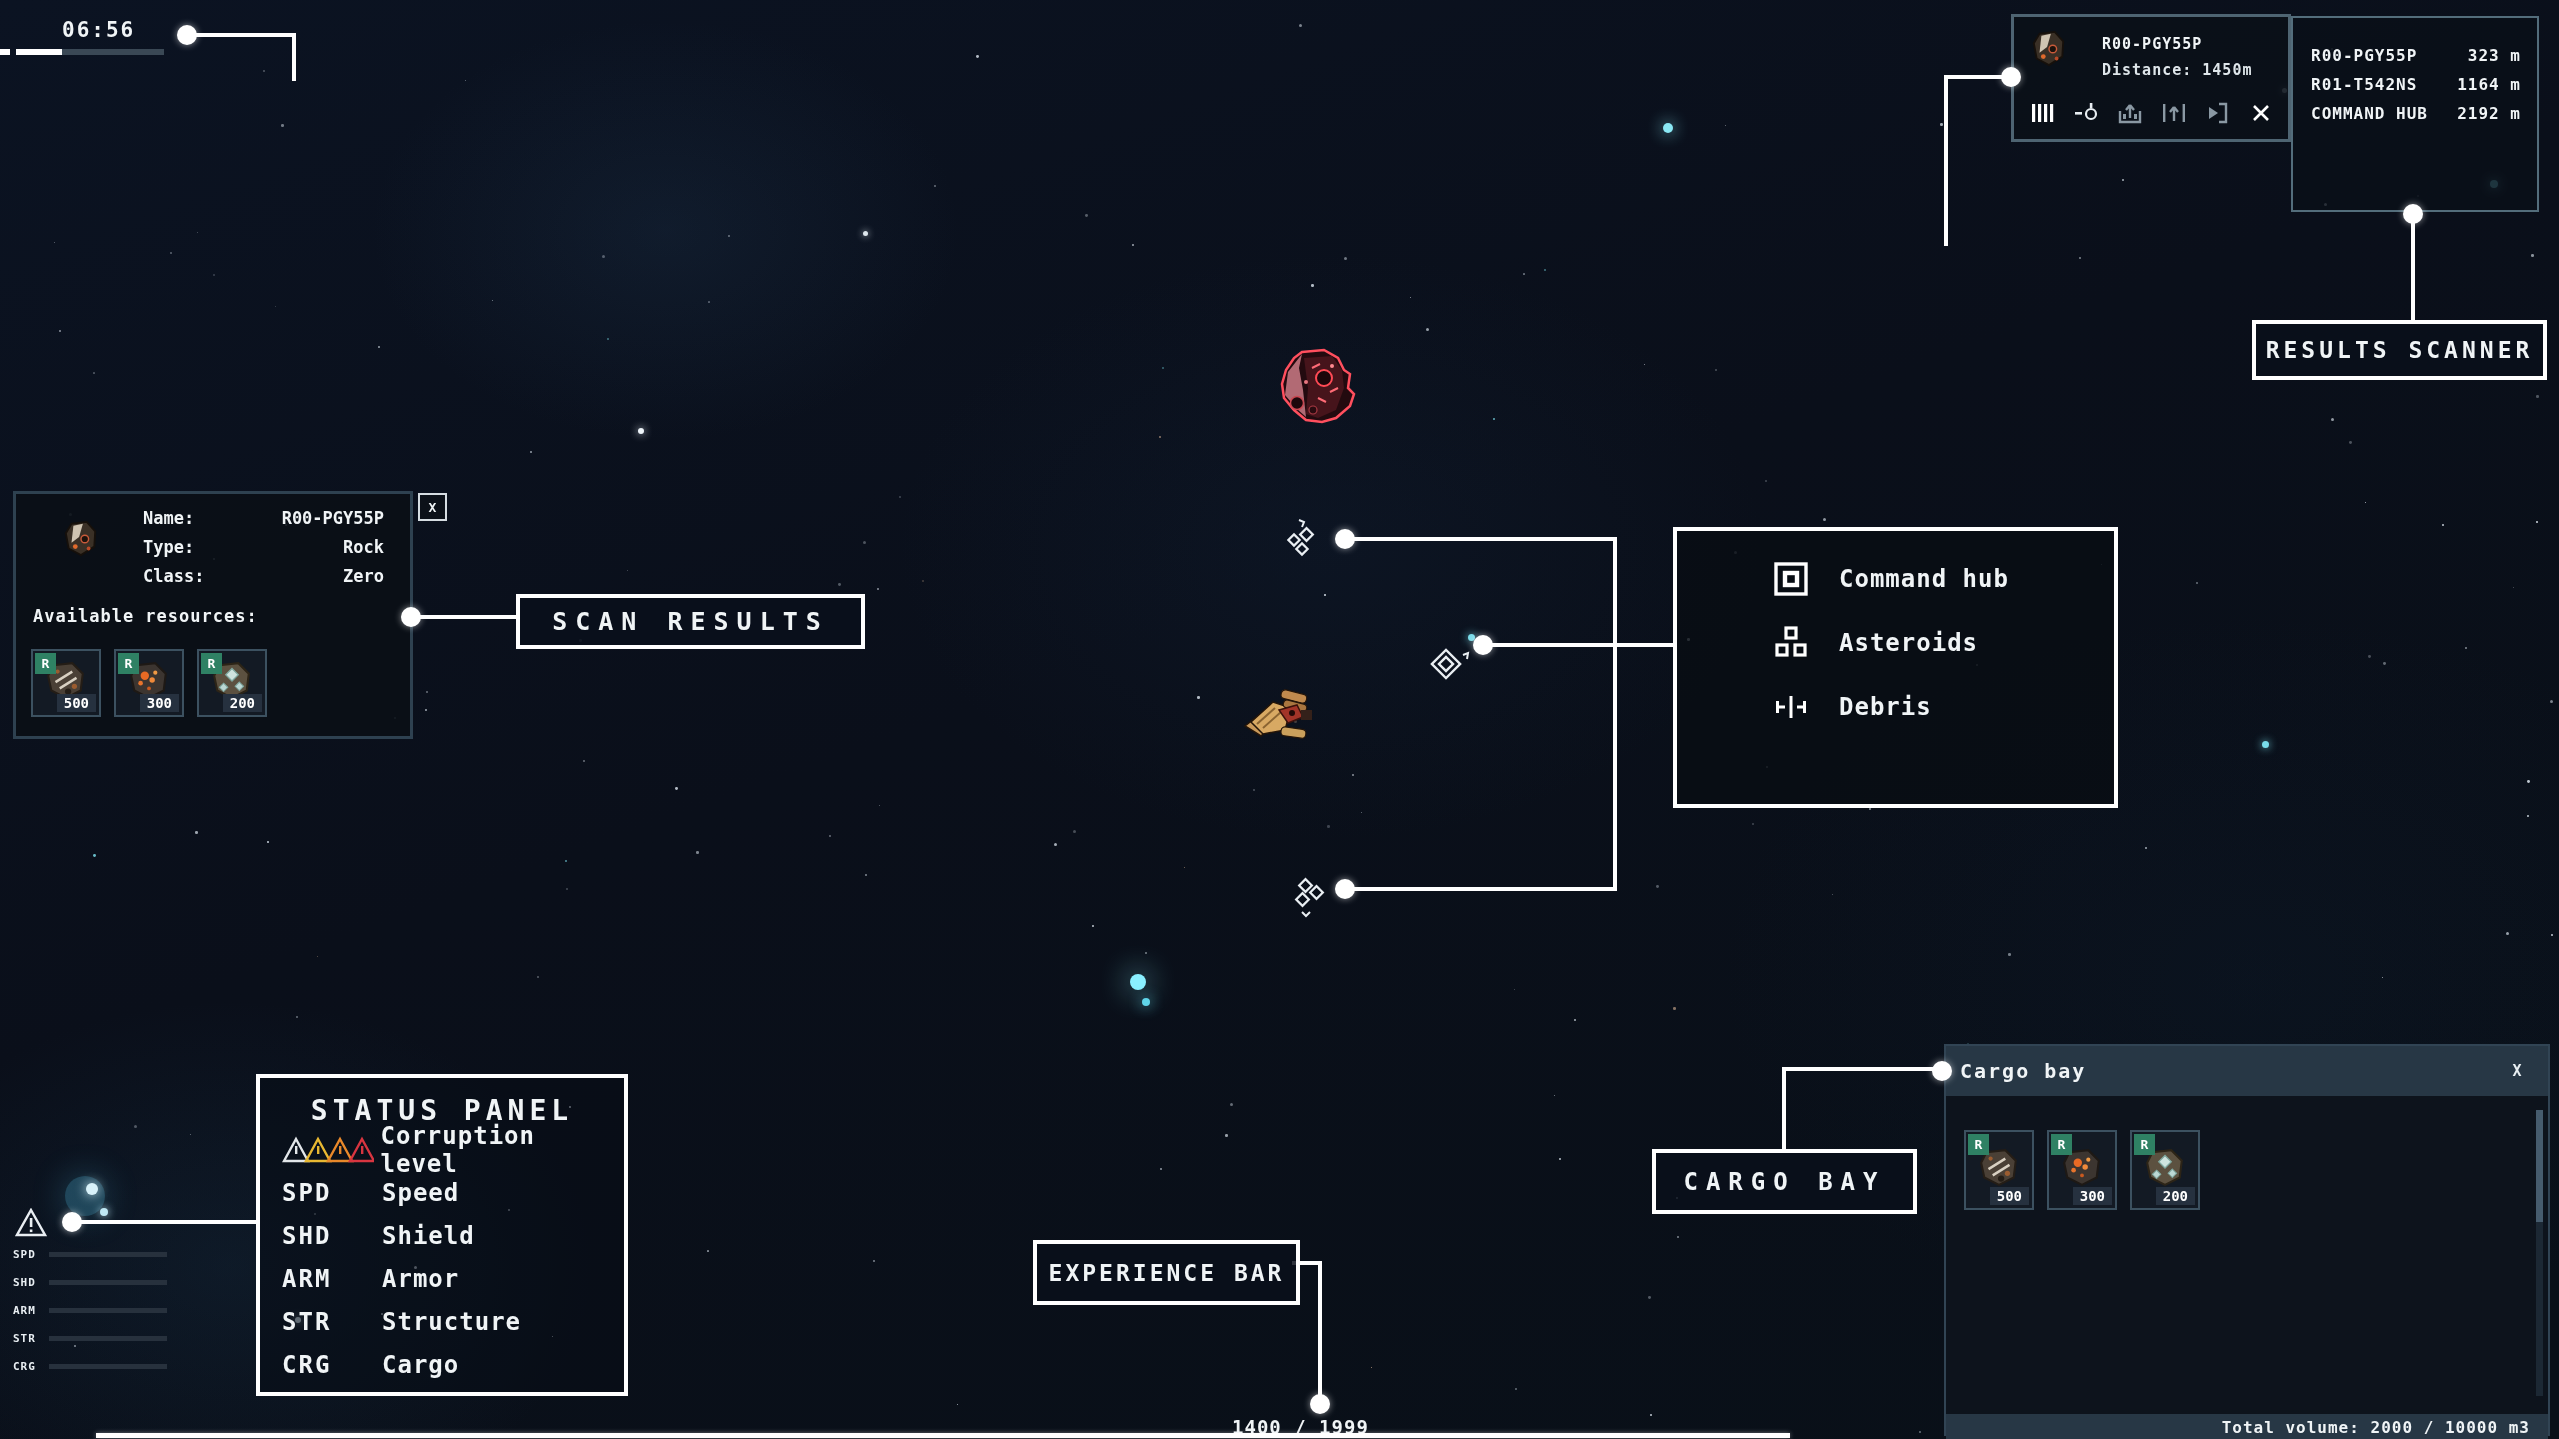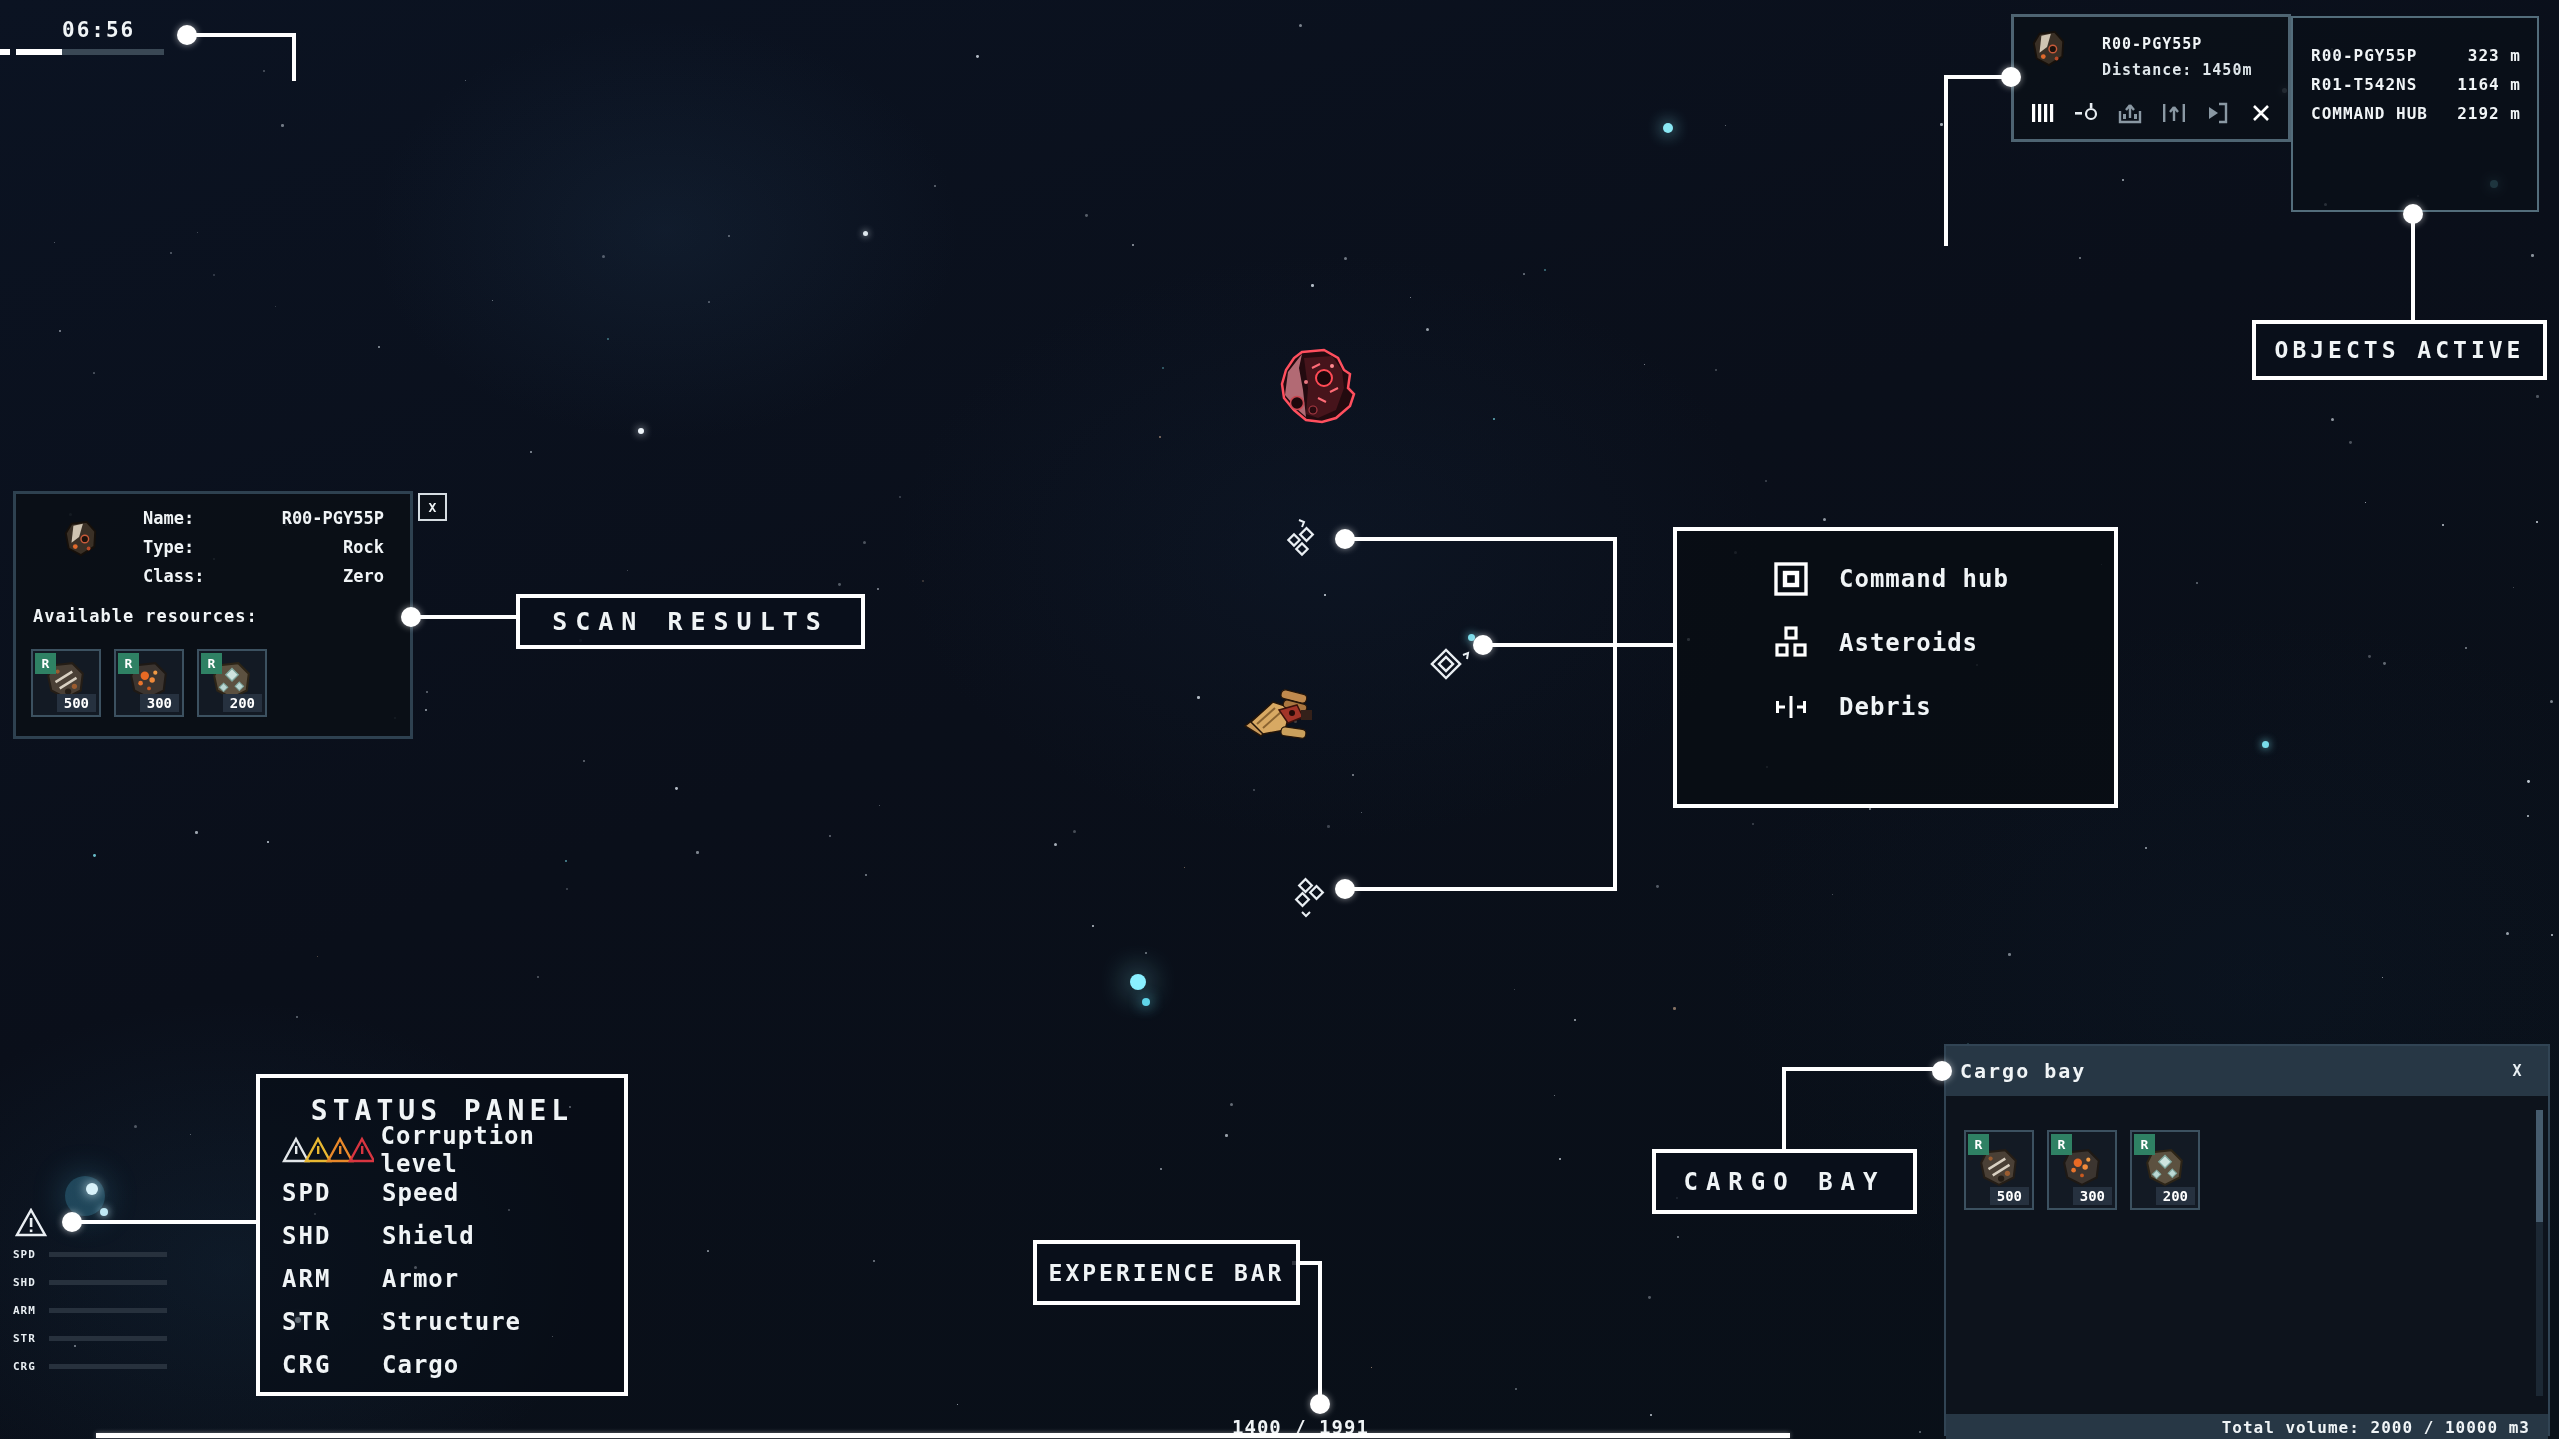--- a/index.html
+++ b/index.html
@@ -310,21 +310,21 @@
   <div class="cline" style="left:187px;top:33px;width:109px;height:4px;"></div>
   <div class="cline" style="left:292px;top:33px;width:4px;height:48px;"></div>
 
   <div class="cdot" style="left:2011px;top:77px;"></div>
   <div class="cline" style="left:1944px;top:75px;width:67px;height:4px;"></div>
   <div class="cline" style="left:1944px;top:75px;width:4px;height:171px;"></div>
 
   <div class="cdot" style="left:2413px;top:214px;"></div>
   <div class="cline" style="left:2411px;top:214px;width:4px;height:106px;"></div>
   <div class="clabel" style="left:2252px;top:320px;width:287px;height:52px;font-size:23px;letter-spacing:4px;">
-    <span>OBJECTS ACTIVE</span>
+    <span>RESULTS SCANNER</span>
   </div>
 
   <div class="cdot" style="left:411px;top:617px;"></div>
   <div class="cline" style="left:411px;top:615px;width:105px;height:4px;"></div>
   <div class="clabel" style="left:516px;top:594px;width:341px;height:47px;font-size:25px;letter-spacing:8px;">
     <span>SCAN RESULTS</span>
   </div>
 
   <div class="cdot" style="left:1345px;top:539px;"></div>
   <div class="cdot" style="left:1483px;top:645px;"></div>
@@ -577,21 +577,21 @@
   </div>
   <div class="hud-row" style="left:13px;top:1332px;">
     <span class="hud-abbr">STR</span>
     <span class="hud-bar"><span class="hud-fill" style="width: 100%;"></span></span>
   </div>
   <div class="hud-row" style="left:13px;top:1360px;">
     <span class="hud-abbr">CRG</span>
     <span class="hud-bar"><span class="hud-fill" style="width: 19%;"></span></span>
   </div>
 
-  <div id="xp-value">1400 / 1991</div>
+  <div id="xp-value">1400 / 1999</div>
   <div id="xp-bar">
     <div id="xp-fill" style="width: 70%;"></div>
   </div>
 
   <div class="panel" id="cargo-panel">
     <div id="cargo-header">
       <span id="cargo-title">Cargo bay</span>
       <span id="cargo-close">X</span>
     </div>
     <div class="slot-row" style="left:18px;top:84px;">

